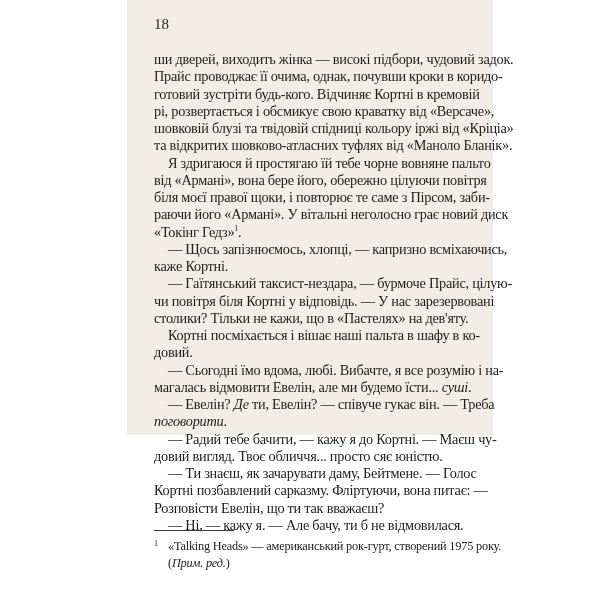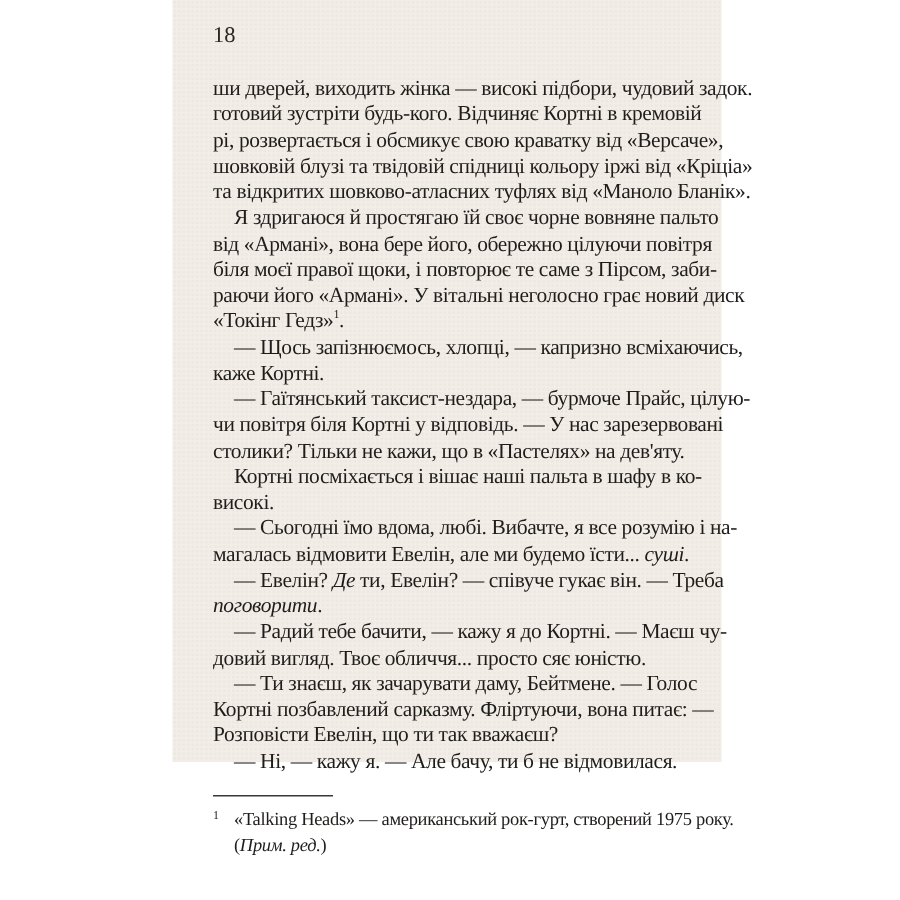--- a/index.html
+++ b/index.html
@@ -1,21 +1,21 @@
 <!DOCTYPE html>
 <html><head>
   <meta charset="utf-8">
   <style>
     html, body { margin: 0; padding: 0; }
     body {
       width: 600px; height: 600px; background: #ffffff;
       position: relative; overflow: hidden;
     }
     .page {
-      position: absolute; left: 115px; top: 0; width: 366px; height: 508px;
+      position: absolute; left: 127px; top: 0; width: 366px; height: 435px;
       background: #f2eee7;
       background-image: radial-gradient(rgba(0,0,0,0.025) 1px, transparent 1px);
       background-size: 3px 3px;
     }
     .page-number {
       position: absolute; left: 27px; top: 16px;
       font-family: "Liberation Serif", serif; font-size: 15px; color: #2a2825;
     }
     .body-text {
       position: absolute; left: 27px; top: 51px; width: 322px;
@@ -41,36 +41,37 @@
     .footnote em { font-style: italic; }
   </style>
 </head>
 <body>
 
 <div class="page">
   <div class="page-number">18</div>
 
   <div class="body-text">
     <span class="line"><span>ши дверей, виходить жінка — високі підбори, чудовий задок.</span></span>
+    <span class="line"><span>Прайс проводжає її очима, однак, почувши кроки в коридо-</span></span>
     <span class="line"><span>готовий зустріти будь-кого. Відчиняє Кортні в кремовій</span></span>
     <span class="line"><span>рі, розвертається і обсмикує свою краватку від «Версаче»,</span></span>
     <span class="line"><span>шовковій блузі та твідовій спідниці кольору іржі від «Кріціа»</span></span>
     <span class="line last"><span>та відкритих шовково-атласних туфлях від «Маноло Бланік».</span></span>
-    <span class="line indent"><span>Я здригаюся й простягаю їй своє чорне вовняне пальто</span></span>
+    <span class="line indent"><span>Я здригаюся й простягаю їй тебе чорне вовняне пальто</span></span>
     <span class="line"><span>від «Армані», вона бере його, обережно цілуючи повітря</span></span>
     <span class="line"><span>біля моєї правої щоки, і повторює те саме з Пірсом, заби-</span></span>
     <span class="line"><span>раючи його «Армані». У вітальні неголосно грає новий диск</span></span>
     <span class="line last"><span>«Токінг Гедз»</span><sup>1</sup><span>.</span></span>
     <span class="line indent"><span>— Щось запізнюємось, хлопці, — капризно всміхаючись,</span></span>
     <span class="line last"><span>каже Кортні.</span></span>
     <span class="line indent"><span>— Гаїтянський таксист-нездара, — бурмоче Прайс, цілую-</span></span>
     <span class="line"><span>чи повітря біля Кортні у відповідь. — У нас зарезервовані</span></span>
     <span class="line last"><span>столики? Тільки не кажи, що в «Пастелях» на дев'яту.</span></span>
     <span class="line indent"><span>Кортні посміхається і вішає наші пальта в шафу в ко-</span></span>
-    <span class="line last"><span>високі.</span></span>
+    <span class="line last"><span>довий.</span></span>
     <span class="line indent"><span>— Сьогодні їмо вдома, любі. Вибачте, я все розумію і на-</span></span>
     <span class="line last"><span>магалась відмовити Евелін, але ми будемо їсти... </span><em>суші</em><span>.</span></span>
     <span class="line indent"><span>— Евелін? </span><em>Де</em><span> ти, Евелін? — співуче гукає він. — Треба</span></span>
     <span class="line last"><em>поговорити</em><span>.</span></span>
     <span class="line indent"><span>— Радий тебе бачити, — кажу я до Кортні. — Маєш чу-</span></span>
     <span class="line last"><span>довий вигляд. Твоє обличчя... просто сяє юністю.</span></span>
     <span class="line indent"><span>— Ти знаєш, як зачарувати даму, Бейтмене. — Голос</span></span>
     <span class="line"><span>Кортні позбавлений сарказму. Фліртуючи, вона питає: —</span></span>
     <span class="line last"><span>Розповісти Евелін, що ти так вважаєш?</span></span>
     <span class="line indent last"><span>— Ні, — кажу я. — Але бачу, ти б не відмовилася.</span></span>

